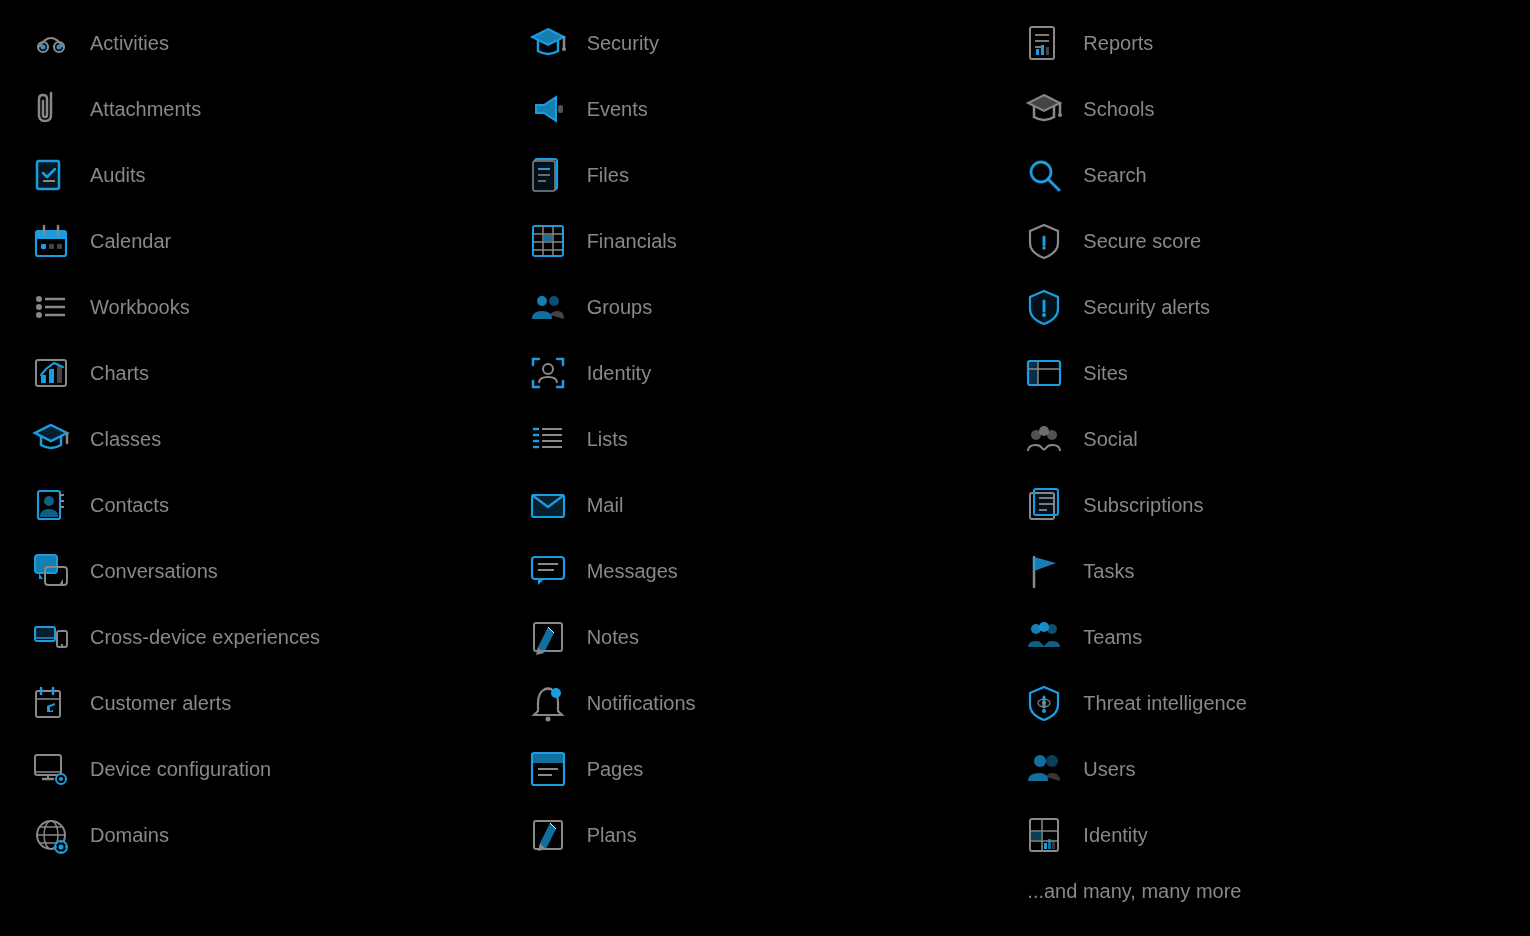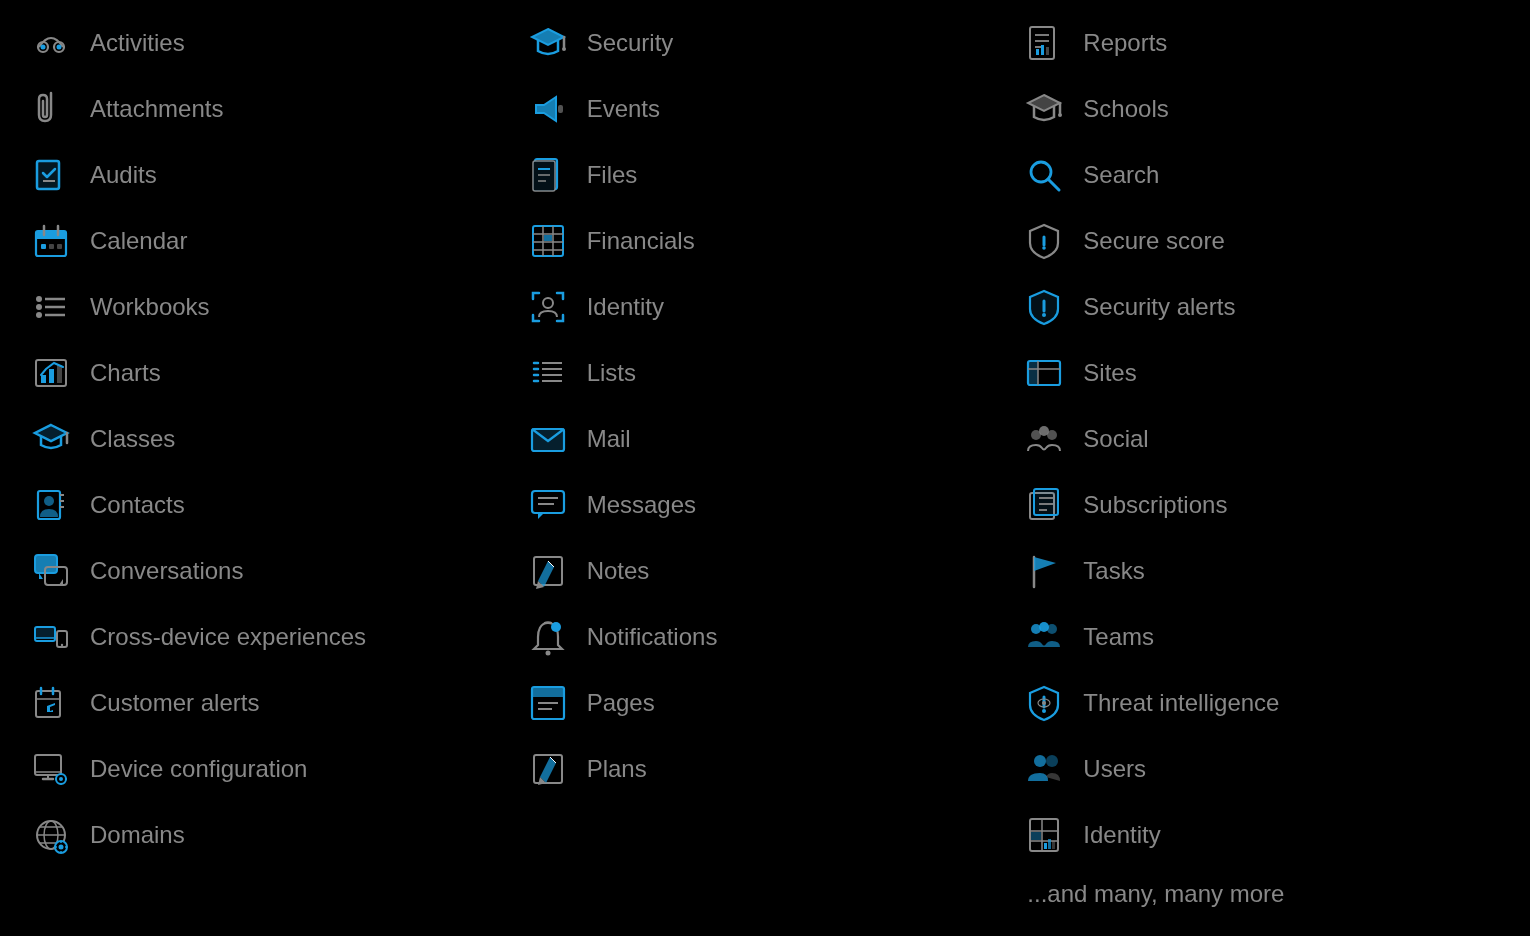--- a/index.html
+++ b/index.html
@@ -25,21 +25,21 @@
     .icon {
       width: 42px;
       height: 42px;
       display: flex;
       align-items: center;
       justify-content: center;
       flex-shrink: 0;
       font-size: 26px;
     }
     .label {
-      font-size: 24px;
+      font-size: 20px;
       font-weight: 400;
       color: #888;
       white-space: nowrap;
     }
 
     
     svg { overflow: visible; }
   </style>
 </head>
 <body>
@@ -286,20 +286,31 @@
           <line x1="3" y1="19" x2="33" y2="19" stroke="#888" stroke-width="1.5"></line>
           <line x1="3" y1="27" x2="33" y2="27" stroke="#888" stroke-width="1.5"></line>
           <line x1="13" y1="3" x2="13" y2="33" stroke="#888" stroke-width="1.5"></line>
           <line x1="23" y1="3" x2="23" y2="33" stroke="#888" stroke-width="1.5"></line>
           <rect x="14" y="12" width="8" height="6" fill="#1a9de0" opacity="0.7"></rect>
         </svg>
       </div>
       <span class="label">Financials</span>
     </div>
 
+    <div class="item">
+      <div class="icon">
+        <svg width="36" height="36" viewBox="0 0 36 36">
+          <circle cx="12" cy="12" r="5" fill="#1a9de0" opacity="0.8"></circle>
+          <circle cx="24" cy="12" r="5" fill="#1a9de0" opacity="0.5"></circle>
+          <path d="M2 30 Q2 22 12 22 Q22 22 22 30" fill="#1a9de0" opacity="0.7"></path>
+          <path d="M20 26 Q22 22 28 22 Q34 22 34 30" fill="#888" opacity="0.5"></path>
+        </svg>
+      </div>
+      <span class="label">Groups</span>
+    </div>
 
     <div class="item">
       <div class="icon">
         <svg width="36" height="36" viewBox="0 0 36 36">
 
           <path d="M3 10 L3 4 L9 4" fill="none" stroke="#1a9de0" stroke-width="2.5" stroke-linecap="round"></path>
           <path d="M27 4 L33 4 L33 10" fill="none" stroke="#1a9de0" stroke-width="2.5" stroke-linecap="round"></path>
           <path d="M3 26 L3 32 L9 32" fill="none" stroke="#1a9de0" stroke-width="2.5" stroke-linecap="round"></path>
           <path d="M27 32 L33 32 L33 26" fill="none" stroke="#1a9de0" stroke-width="2.5" stroke-linecap="round"></path>
           <circle cx="18" cy="14" r="5" fill="none" stroke="#888" stroke-width="2"></circle>

